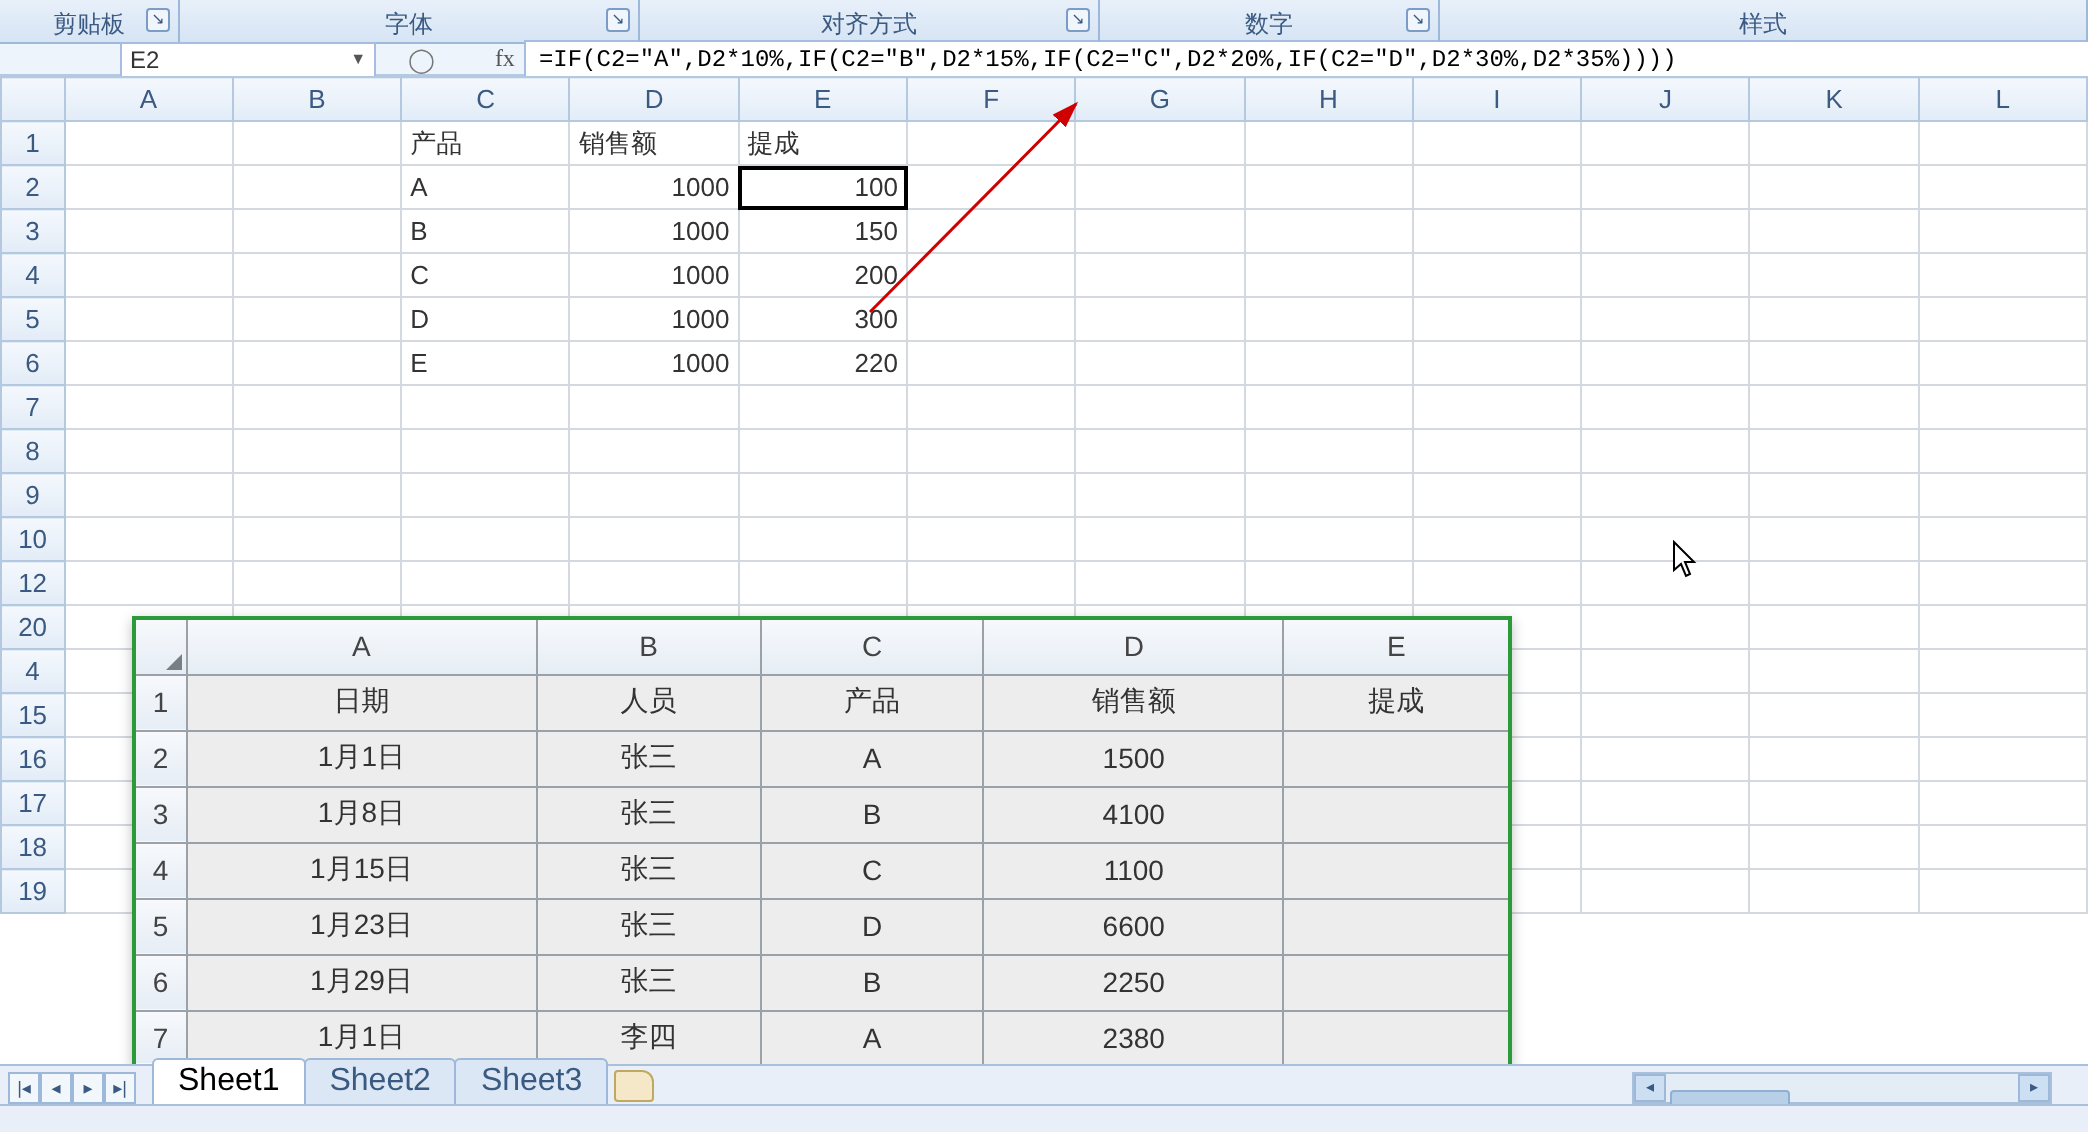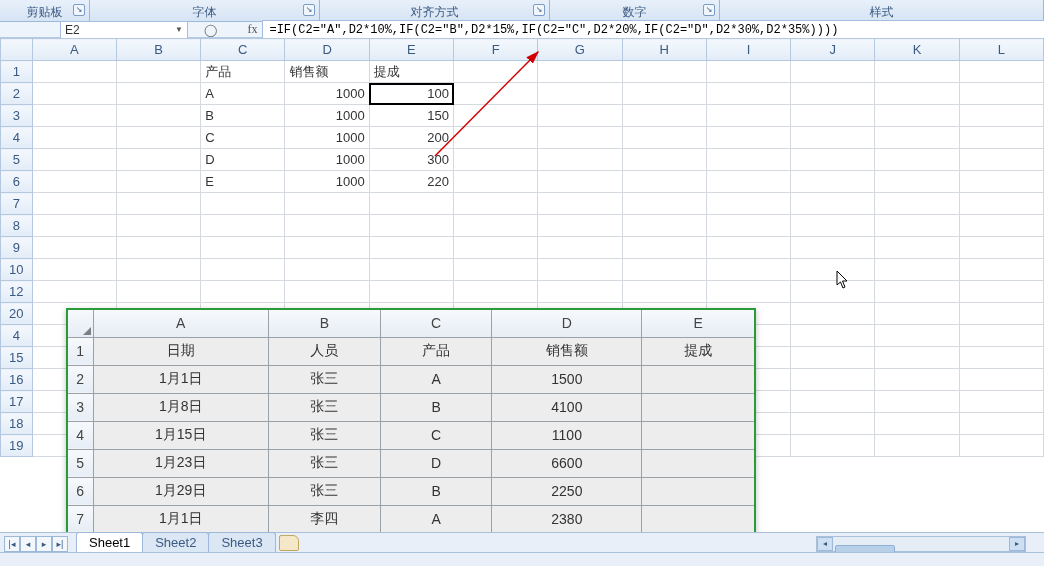--- a/index.html
+++ b/index.html
@@ -208,21 +208,21 @@
     line-height: 14px;
     color: #3b5a82;
     cursor: pointer;
   }
   .tabs { display: flex; margin-left: 8px; }
   .tab {
     padding: 2px 12px;
     border: 1px solid #9db8d8;
     border-bottom: none;
     background: #dbe7f4;
-    font-size: 13px;
+    font-size: 16px;
     color: #3b5a82;
     border-radius: 3px 3px 0 0;
     margin-right: -1px;
     cursor: pointer;
   }
   .tab.active {
     background: #fff;
     color: #000;
     position: relative;
     z-index: 2;

